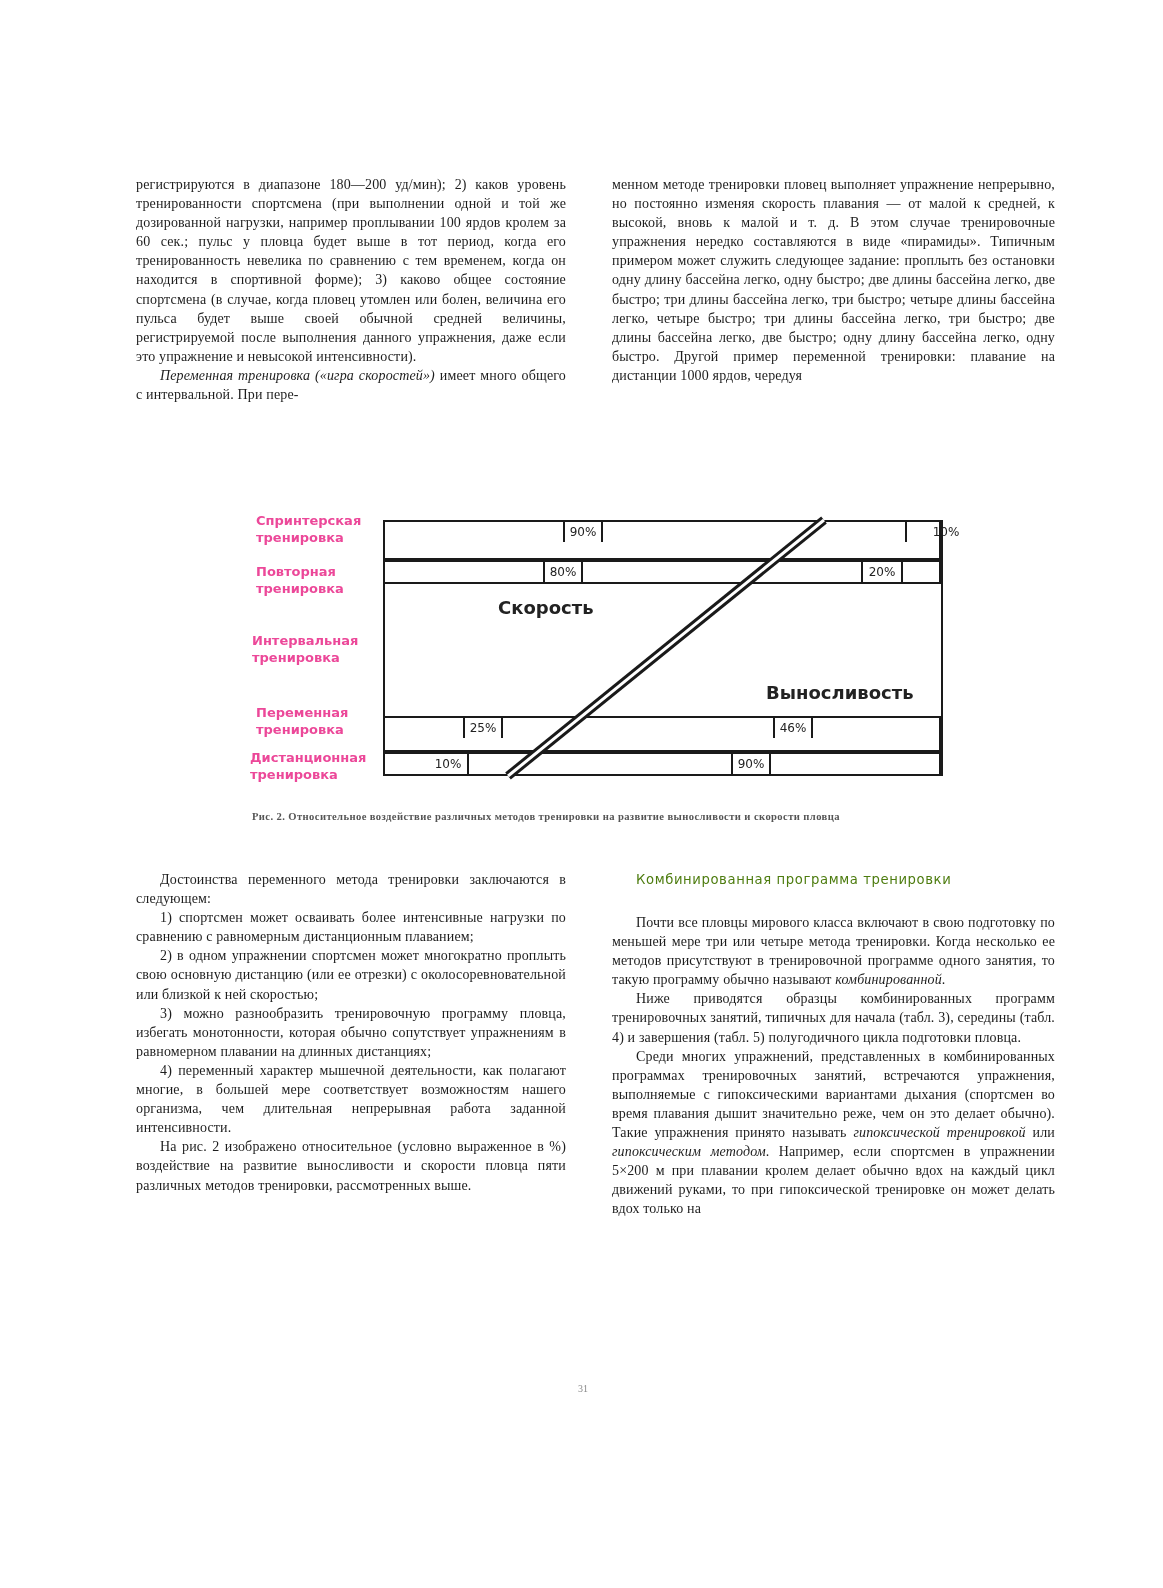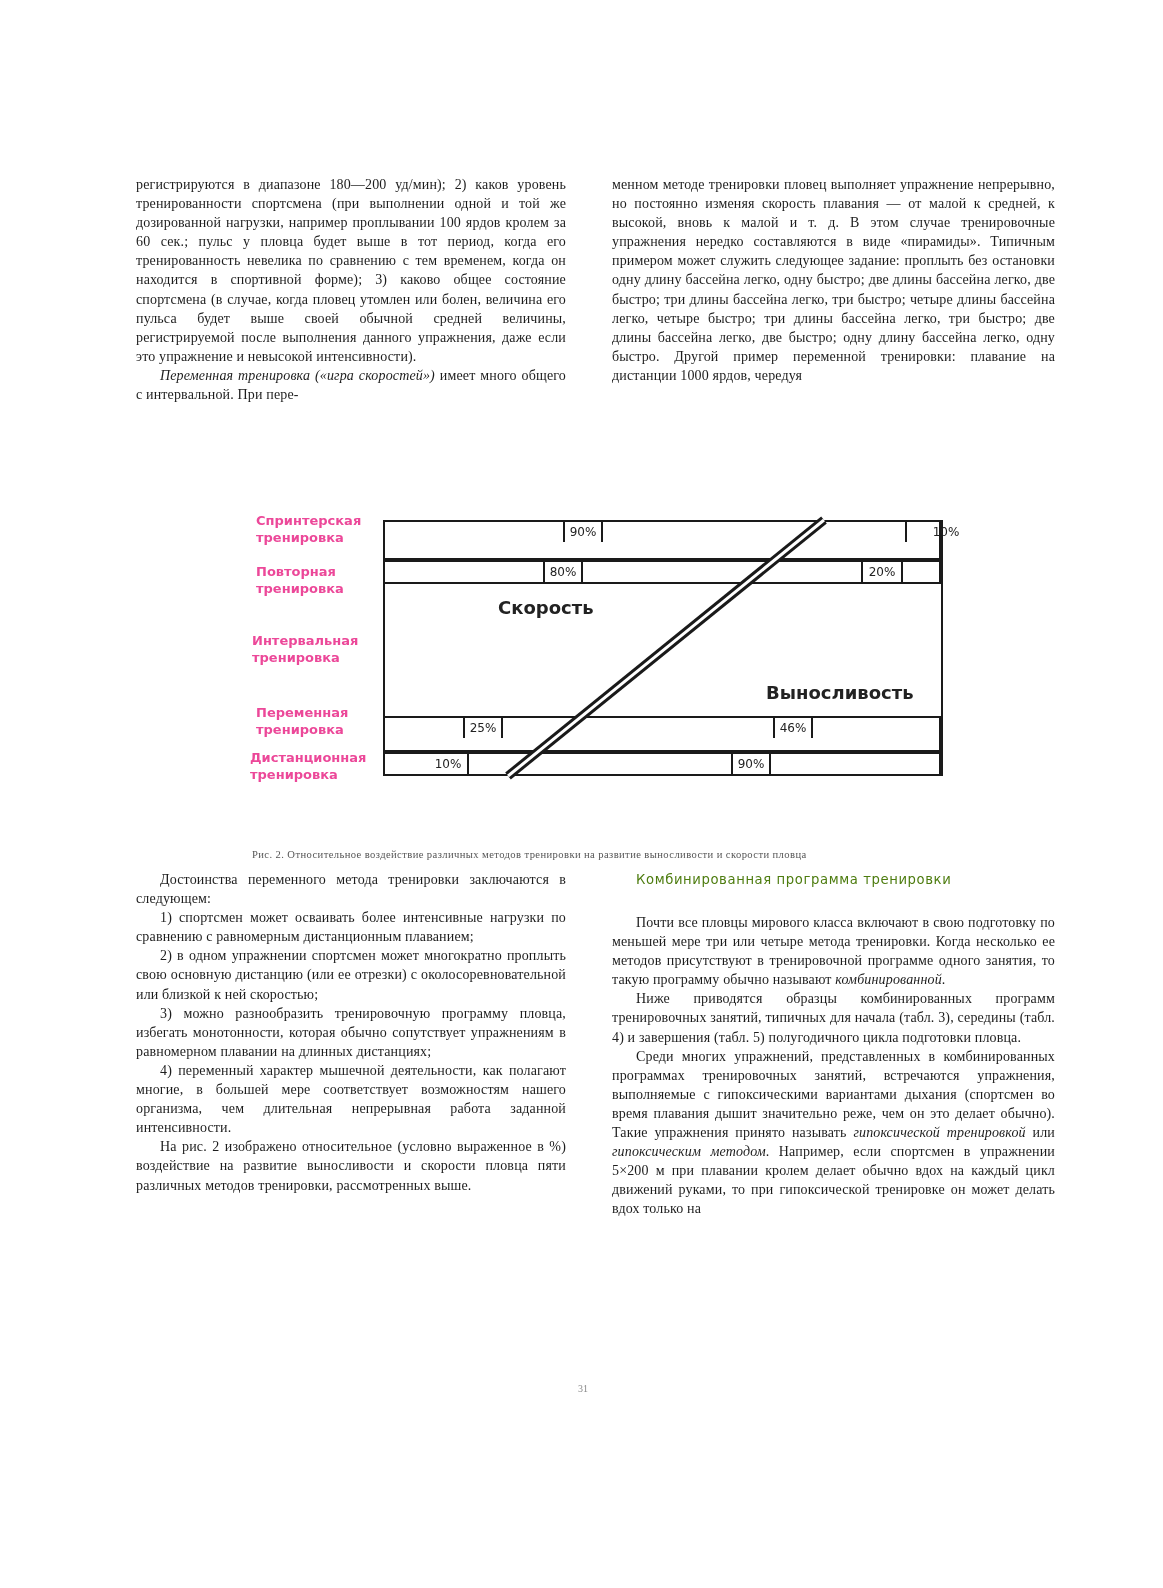--- a/index.html
+++ b/index.html
@@ -14,21 +14,21 @@
   .section-title { position:absolute; left:636px; top:872px; width:400px; font-family:"DejaVu Sans", sans-serif; font-size:13.2px; letter-spacing:0.6px; color:#4d7c0f; }
   i { font-style:italic;margin-top:46px; }
   .diagram { position:absolute; left:240px; top:505px; width:720px; height:295px; }
   .dlabel { position:absolute; font-family:"DejaVu Sans", sans-serif; font-weight:bold; font-size:13px; line-height:17px; color:#ec4899; }
   .bar { position:absolute; border:2px solid #1a1a1a; box-sizing:border-box; background:#fff; }
   .cell { position:absolute; top:-2px; bottom:-2px; border-left:2px solid #1a1a1a; border-right:2px solid #1a1a1a; font-family:"DejaVu Sans", sans-serif; font-size:12px; display:flex; align-items:center; justify-content:center; color:#222; box-sizing:border-box;margin-left:44px; }
   .cell.edge-left { border-left:none; }
   .cell.edge-right { border-right:none; }
   .zone { position:absolute; font-family:"DejaVu Sans", sans-serif; font-weight:bold; font-size:18px; color:#222; }
   .frame { position:absolute; border-left:2px solid #1a1a1a; border-right:2px solid #1a1a1a; }
-  .caption { position:absolute; left:252px; top:848px; width:700px; font-family:"Liberation Serif", serif; font-size:10.6px; line-height:13px; color:#555; letter-spacing:0.4px; text-align:justify; }
+  .caption { position:absolute; left:252px; top:810px; width:700px; font-family:"Liberation Serif", serif; font-size:10.6px; line-height:13px; color:#555; letter-spacing:0.4px; text-align:justify;font-weight:bold; }
   .page-num { position:absolute; left:578px; top:1383px; font-family:"Liberation Serif", serif; font-size:10px; color:#888; }
 </style>
 </head>
 <body>
 
 <div class="col col-left-top">
   <p>регистрируются в диапазоне 180—200 уд/мин); 2) каков уровень тренированности спортсмена (при выполнении одной и той же дозированной нагрузки, например проплывании 100 ярдов кролем за 60 сек.; пульс у пловца будет выше в тот период, когда его тренированность невелика по сравнению с тем временем, когда он находится в спортивной форме); 3) каково общее состояние спортсмена (в случае, когда пловец утомлен или болен, величина его пульса будет выше своей обычной средней величины, регистрируемой после выполнения данного упражнения, даже если это упражнение и невысокой интенсивности).</p>
   <p class="ind"><i>Переменная тренировка («игра скоростей»)</i><span> имеет много общего с интервальной. При пере-</span></p>
 </div>
 

